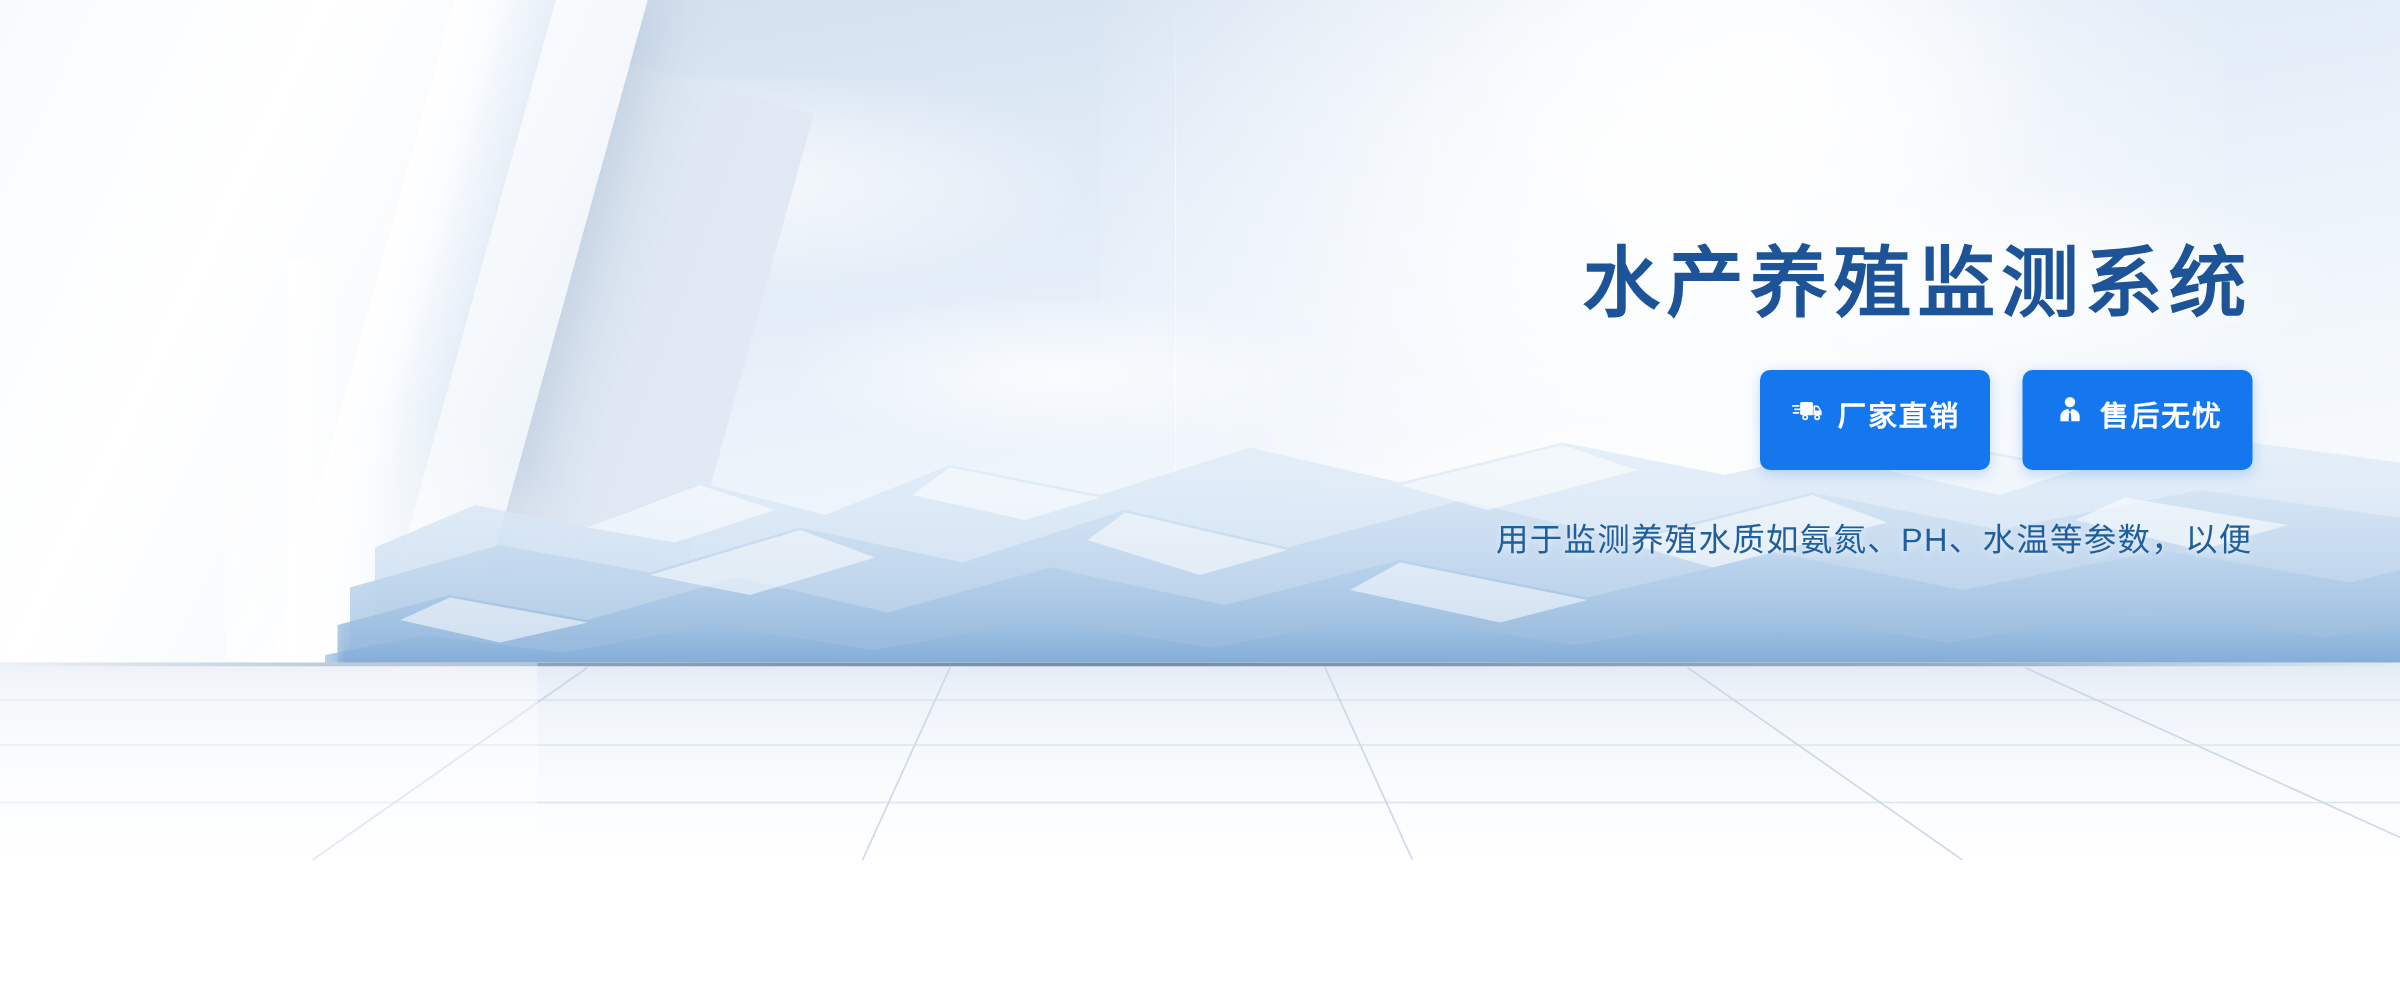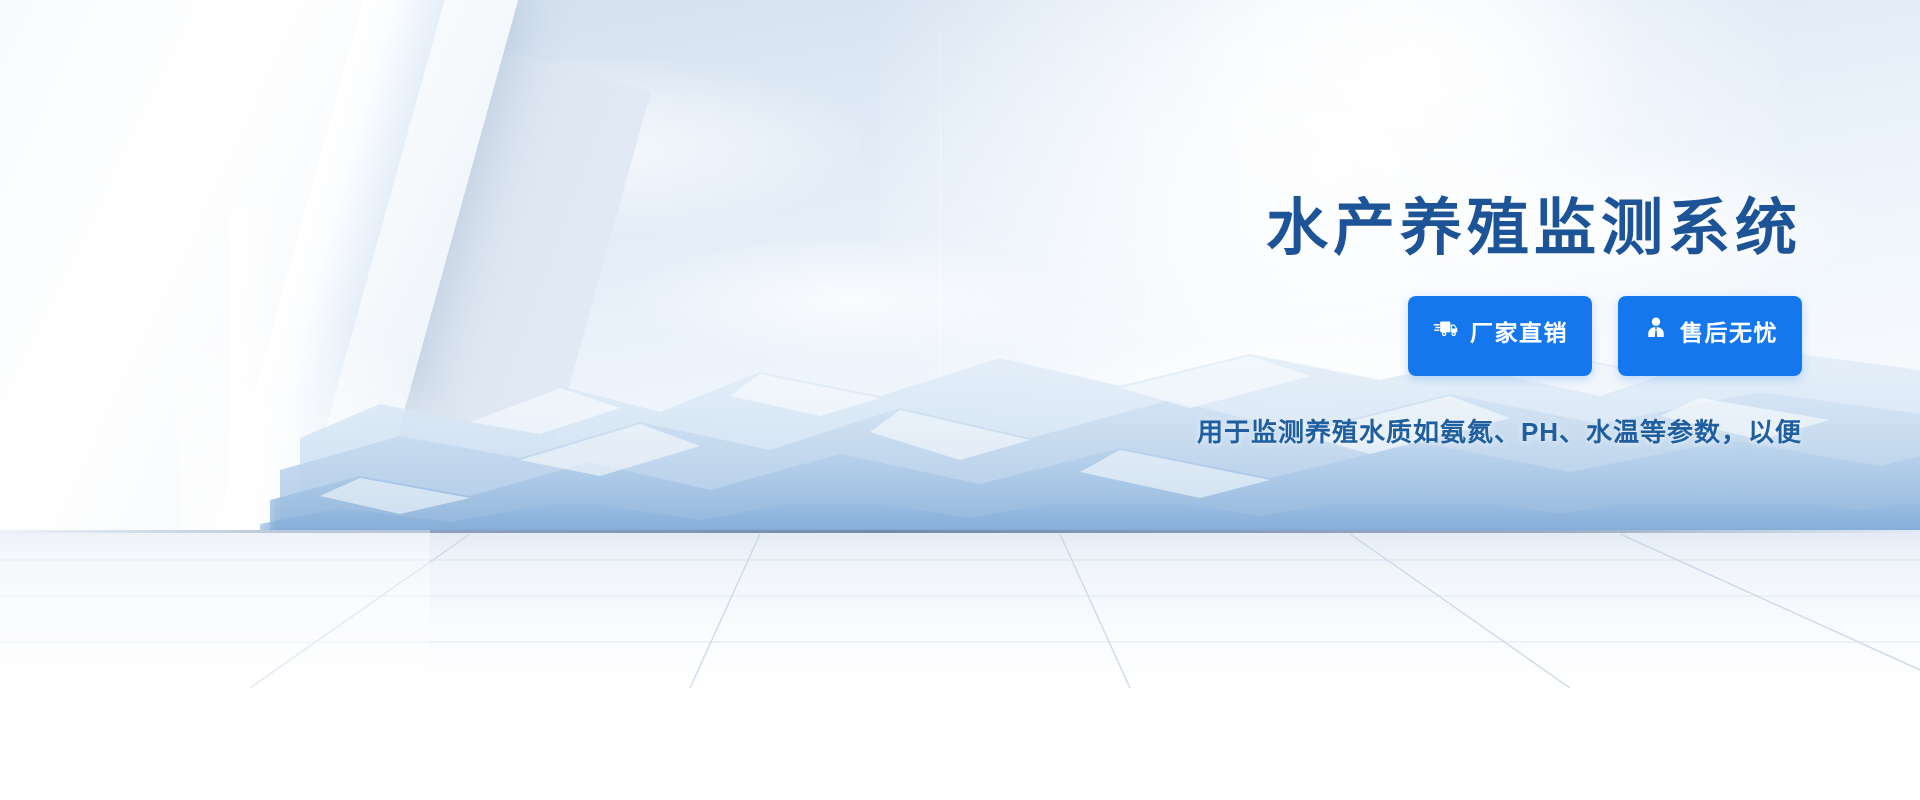--- a/index.html
+++ b/index.html
@@ -238,21 +238,21 @@
     flex: 0 0 28px;
   }
   .badge .bicon svg { display: block; width: 26px; height: 26px; fill: #ffffff; }
 
   .desc {
     margin-top: 34px;
     font-size: 26px;
     line-height: 1.72;
     letter-spacing: 1px;
     color: #1f5fa0;
-    font-weight: 700;
+    font-weight: 400;
     text-shadow: 0 1px 6px rgba(255,255,255,0.65);
   }
   .desc-line { display: block; white-space: nowrap; }
 </style>
 </head>
 <body>
 
 <div class="banner">
 
   <div class="sky-glow"></div>

